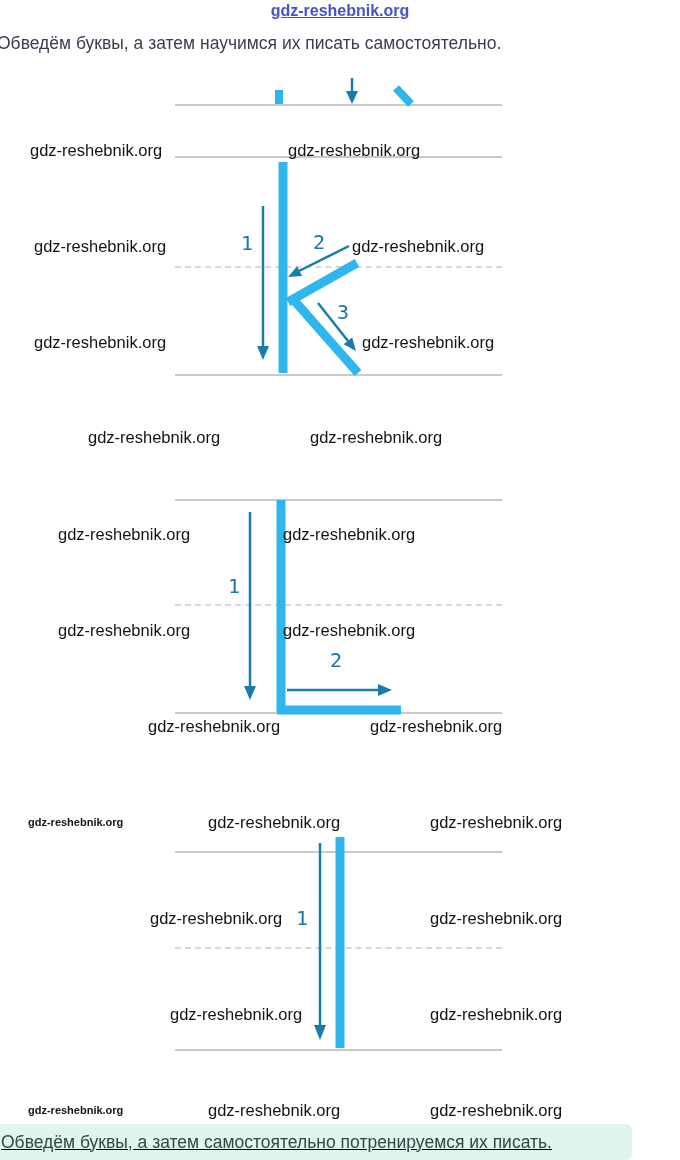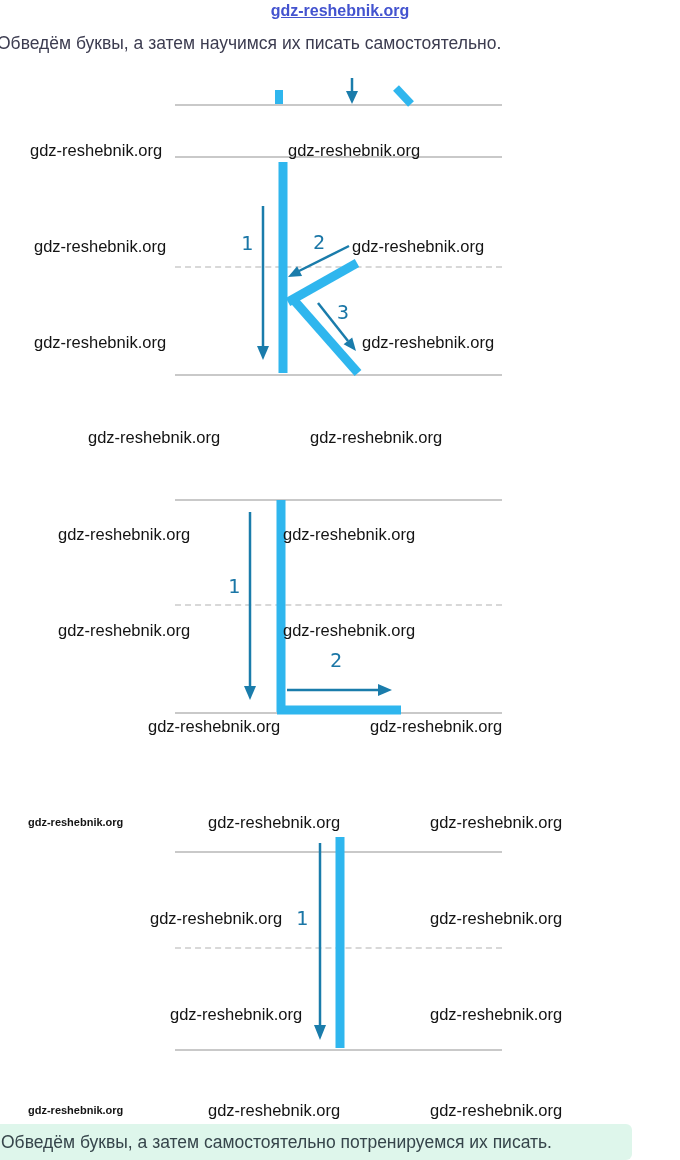--- a/index.html
+++ b/index.html
@@ -34,21 +34,21 @@
   .wm-sm { font-size:11px; font-weight:bold; }
 
   .stepnum {
     position:absolute; z-index:4; font-size:20px; color:#1a76a6;
     font-family:"DejaVu Sans Mono", monospace;
   }
 
   .banner {
     position:absolute; top:1124px; left:0; width:632px; height:36px;
     background:#def6eb; border-radius:0 6px 6px 0;
-    display:flex; align-items:center; z-index:5;
+    display:flex; align-items:center; z-index:5;text-decoration:underline;
   }
   .banner-text {
     font-size:17.5px; color:#36454b; padding-left:1px; white-space:nowrap;
   }
 </style>
 </head>
 <body>
 
 <div class="page">
 

